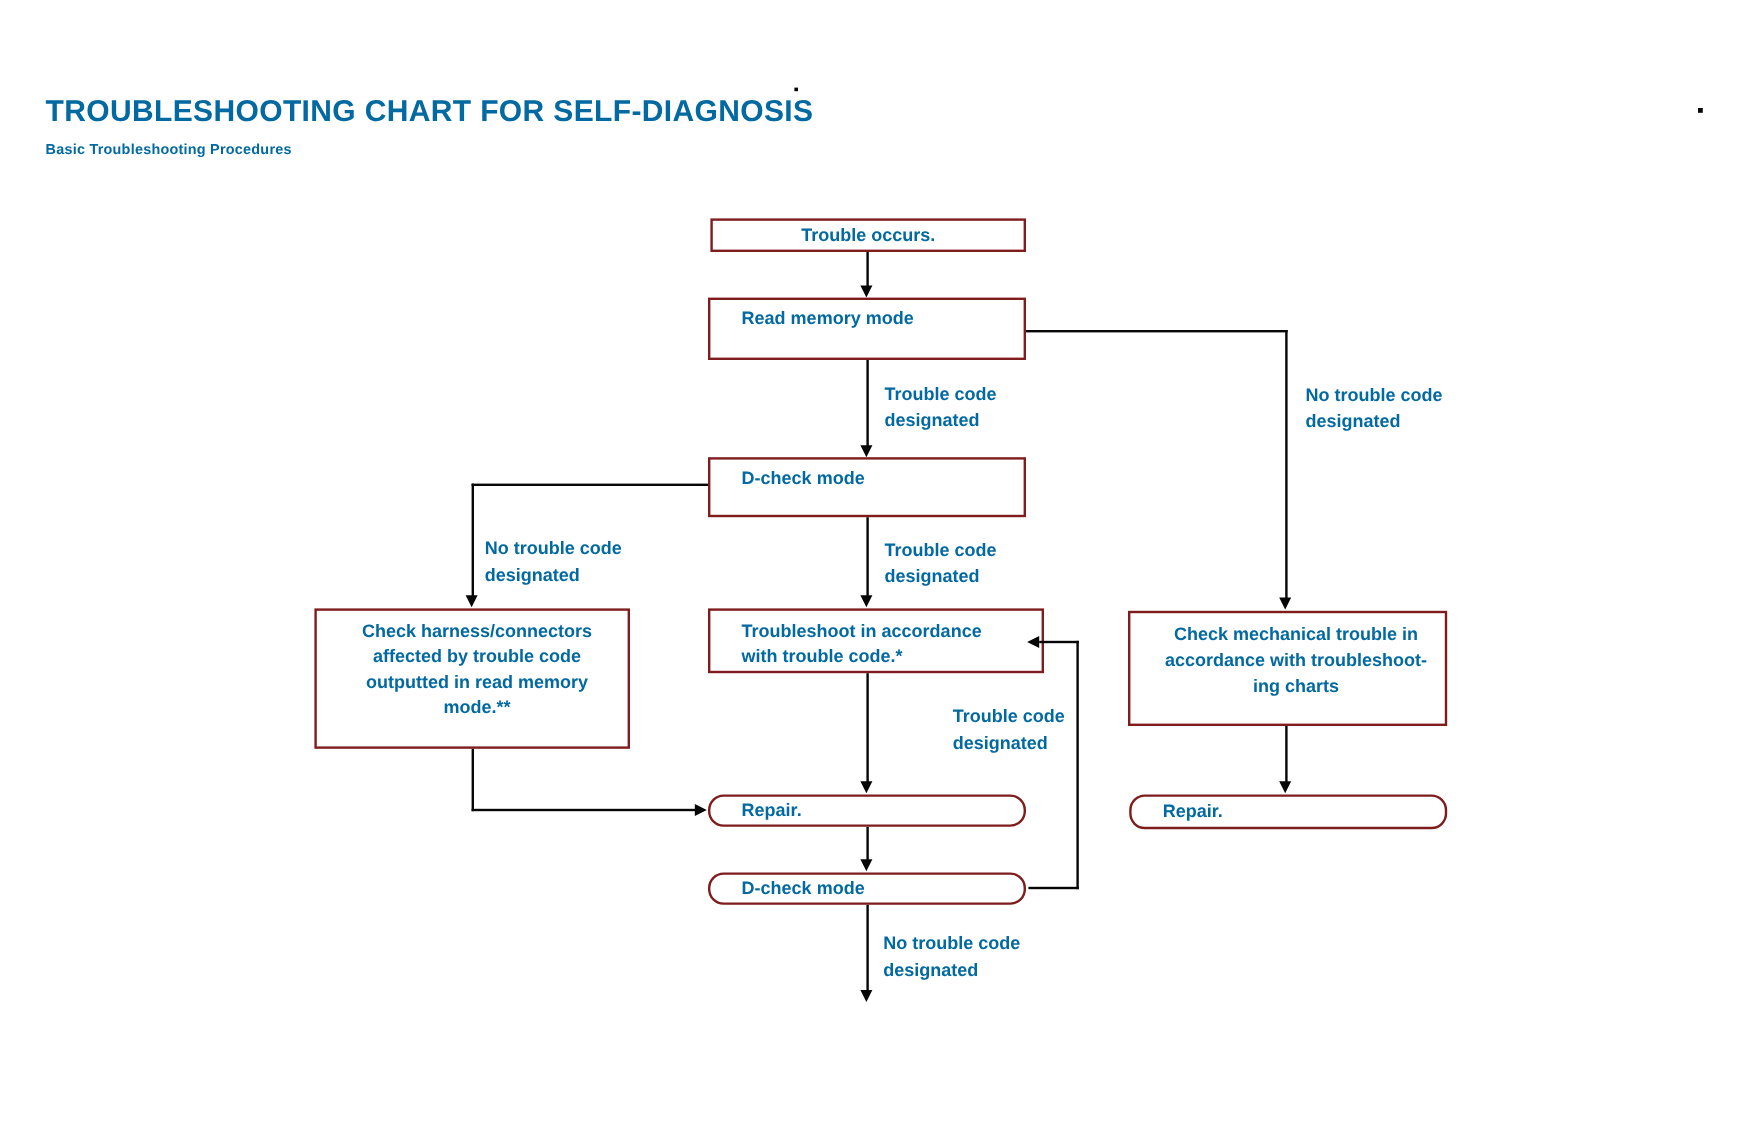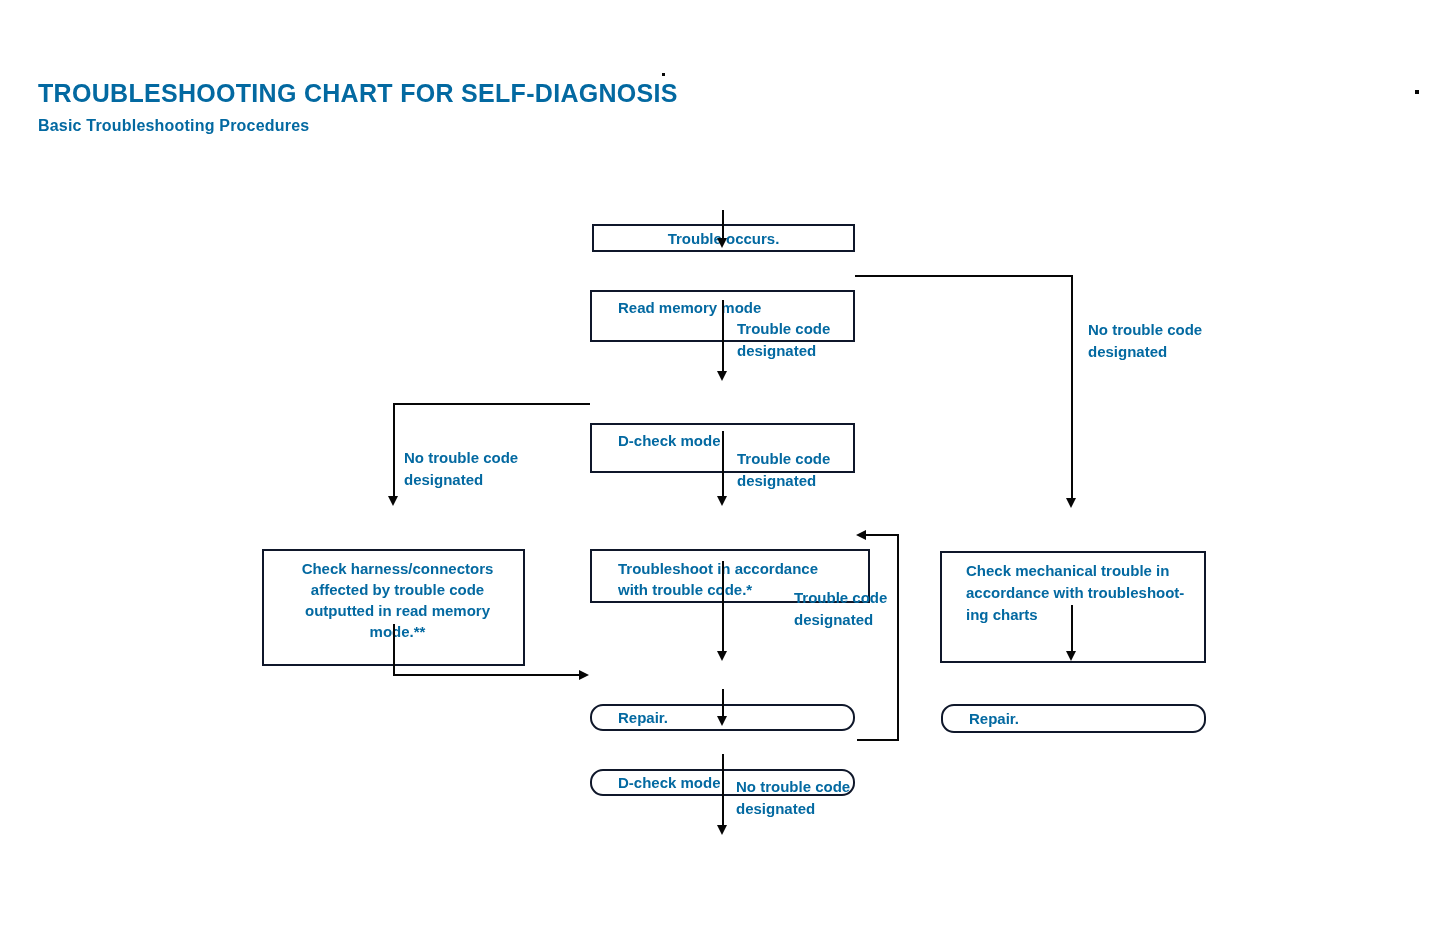--- a/index.html
+++ b/index.html
@@ -6,26 +6,26 @@
   .page {
     position:relative; width:1456px; height:938px; background:#ffffff;
     font-family:"Liberation Sans", sans-serif; color:#0369a1; overflow:hidden;
   }
   .title {
     position:absolute; left:38px; top:79px; margin:0;
     font-size:25px; font-weight:bold; letter-spacing:0.3px; white-space:nowrap;
   }
   .subtitle {
     position:absolute; left:38px; top:117px; margin:0;
-    font-size:16px; font-weight:bold; letter-spacing:0.2px; white-space:nowrap;
+    font-size:12px; font-weight:bold; letter-spacing:0.2px; white-space:nowrap;
   }
   .node {
     position:absolute; box-sizing:border-box; background:#ffffff;
-    border:2px solid #0f172a; font-size:15px; font-weight:600;
-    line-height:21px; white-space:pre-line;margin-top:42px;
+    border:2px solid #7f1d1d; font-size:15px; font-weight:600;
+    line-height:21px; white-space:pre-line;
   }
   .node.center { display:flex; align-items:center; justify-content:center; }
   .node.vcenter { display:flex; align-items:center;border-radius:13px; }
   .elabel {
     position:absolute; font-size:15px; font-weight:600;
     line-height:22px; white-space:pre-line;
   }
   .vl, .hl { position:absolute; background:#060606; }
   .vl { width:2px; }
   .hl { height:2px; }
@@ -34,21 +34,21 @@
   .arr-right { border-top:5px solid transparent; border-bottom:5px solid transparent; border-left:10px solid #060606; }
   .arr-left  { border-top:5px solid transparent; border-bottom:5px solid transparent; border-right:10px solid #060606; }
   .speck { position:absolute; background:#060606; }
 
   
   #n-trouble-occurs { left:592px; top:182px; width:263px; height:28px; }
   #n-read-memory    { left:590px; top:248px; width:265px; height:52px; padding:5px 0 0 26px; }
   #n-dcheck1        { left:590px; top:381px; width:265px; height:50px; padding:5px 0 0 26px; }
   #n-harness        { left:262px; top:507px; width:263px; height:117px; padding:7px 12px 0 20px;text-align:center; }
   #n-troubleshoot   { left:590px; top:507px; width:280px; height:54px; padding:7px 0 0 26px; }
-  #n-mechanical     { left:940px; top:509px; width:266px; height:112px; padding:7px 10px 0 24px; line-height:22px; }
+  #n-mechanical     { left:940px; top:509px; width:266px; height:96px; padding:7px 10px 0 24px; line-height:22px;text-align:center; }
   #n-repair-c       { left:590px; top:662px; width:265px; height:27px; padding-left:26px; }
   #n-repair-r       { left:941px; top:662px; width:265px; height:29px; padding-left:26px; }
   #n-dcheck2        { left:590px; top:727px; width:265px; height:27px; padding-left:26px; }
   #n-clear          { left:590px; top:836px; width:265px; height:27px; padding-left:25px; }
 
   
   #e-read-dcheck      { left:737px;  top:318px; }
   #e-read-mechanical  { left:1088px; top:319px; }
   #e-dcheck-harness   { left:404px;  top:447px; }
   #e-dcheck-ts        { left:737px;  top:448px; }

